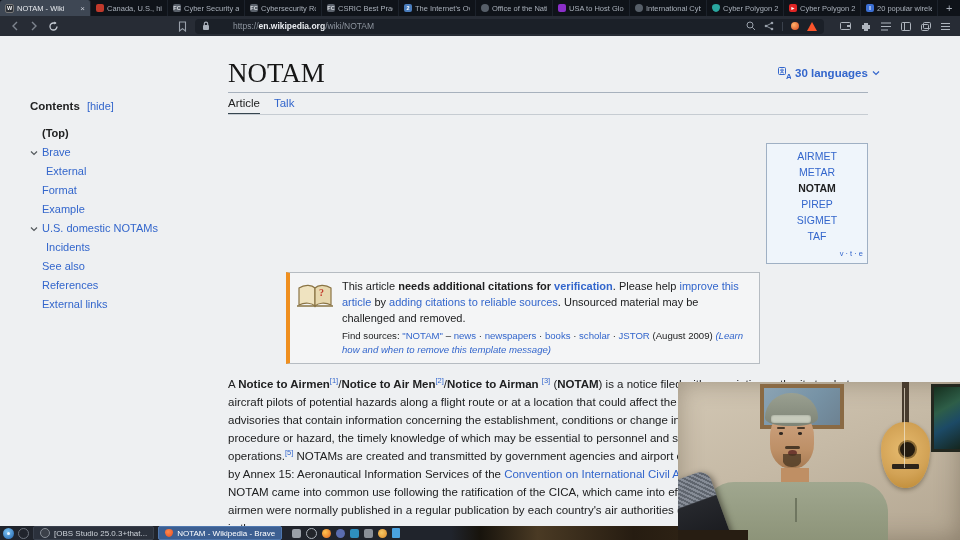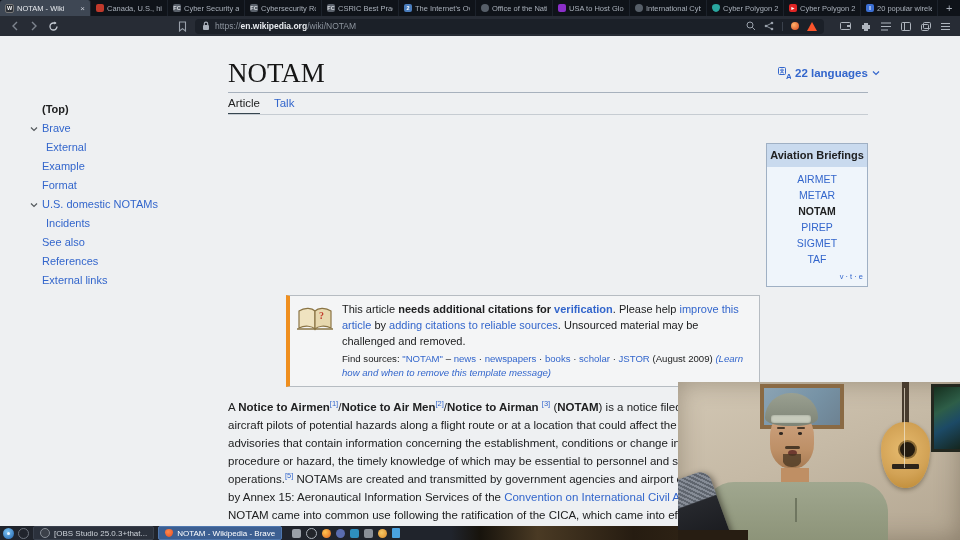--- a/index.html
+++ b/index.html
@@ -26,21 +26,21 @@
   .fav-shield{background:#2aa7a0;border-radius:50% 50% 50% 50%/40% 40% 60% 60%;}
   .fav-yt{background:#e02525;}
   .fav-bluei{background:#3b6fd4;}
   .newtab{color:#aab1bb;font-size:11px;display:flex;align-items:center;padding:0 8px;}
 
   .toolbar{position:absolute;left:0;top:16px;width:960px;height:20px;background:#272c35;
            display:flex;align-items:center;z-index:20;}
   .navicons{display:flex;align-items:center;gap:9px;padding:0 10px;color:#9aa1ab;}
   .navicons svg{display:block;}
   .urlbar{position:absolute;left:195px;top:2.5px;width:615px;height:15px;background:#1b2028;
-          border-radius:4px;display:flex;align-items:center;padding:0 7px;gap:5px;}
+          border-radius:4px;display:flex;align-items:center;padding:0 7px;gap:23px;}
   .urltext{font-size:8.5px;color:#8d949e;white-space:nowrap;}
   .urltext b{color:#e8ebef;font-weight:bold;}
   .urlactions{margin-left:auto;display:flex;align-items:center;gap:8px;color:#9aa1ab;}
   .sep{width:1px;height:9px;background:#3a414c;}
   .extbadge{width:8px;height:8px;border-radius:50%;background:radial-gradient(circle at 35% 35%,#ffb36b,#d8451f);}
   .bshield{width:0;height:0;border-left:5px solid transparent;border-right:5px solid transparent;border-bottom:9px solid #fb542b;}
   .tb-right{margin-left:auto;display:flex;align-items:center;gap:10px;padding-right:10px;color:#aeb4bd;}
   .hamb{width:9px;display:flex;flex-direction:column;gap:2px;}
   .hamb i{height:1px;background:#aeb4bd;display:block;}
 
@@ -278,42 +278,44 @@
           <i></i>
           <i></i>
           <i></i>
         </span>
     </div>
   </div>
 
   <div class="page">
 
     <div class="toc">
+      <div class="hdr"><b>Contents</b>
+        <span class="lnk" style="margin-left:4px;">[hide]</span></div>
       <div class="tocitem top">
           <span class="nochev"></span>
           <span>(Top)</span>
         </div>
       <div class="tocitem">
           <span class="chev">
             <svg width="8" height="8" viewBox="0 0 8 8">
               <path d="M1 2.5l3 3 3-3" stroke="#54595d" fill="none" stroke-width="1.2"></path>
             </svg>
           </span>
           <span>Brave</span>
         </div>
       <div class="tocitem ind">
           <span>External</span>
         </div>
       <div class="tocitem">
           <span class="nochev"></span>
+          <span>Format</span>
+        </div>
+      <div class="tocitem">
+          <span class="nochev"></span>
           <span>Example</span>
-        </div>
-      <div class="tocitem">
-          <span class="nochev"></span>
-          <span>Format</span>
         </div>
       <div class="tocitem">
           <span class="chev">
             <svg width="8" height="8" viewBox="0 0 8 8">
               <path d="M1 2.5l3 3 3-3" stroke="#54595d" fill="none" stroke-width="1.2"></path>
             </svg>
           </span>
           <span>U.S. domestic NOTAMs</span>
         </div>
       <div class="tocitem ind">
@@ -333,36 +335,35 @@
         </div>
     </div>
 
     <div class="wtitle">NOTAM</div>
     <div class="langsel">
       <svg width="13" height="12" viewBox="0 0 13 12">
           <rect x="0.5" y="0.5" width="7" height="7" rx="1" stroke="#3366cc" fill="none"></rect>
           <path d="M2 3h4M4 1.5v1.5M3 3c0 2 2 3 3 3M5 3c0 2-2 3-3 3" stroke="#3366cc" stroke-width=".8" fill="none"></path>
           <text x="8" y="11.5" font-size="8" fill="#3366cc" font-family="Liberation Sans, sans-serif" font-weight="bold">A</text>
         </svg>
-      <span>22 languages</span>
+      <span>30 languages</span>
       <svg width="8" height="8" viewBox="0 0 8 8">
           <path d="M1 2.5l3 3 3-3" stroke="#3366cc" fill="none" stroke-width="1.2"></path>
         </svg>
     </div>
     <div class="hr1"></div>
 
     <div class="pagetabs">
       <span class="ptab-b">Article</span>
       <span class="ptab-l">Talk</span>
     </div>
     <div class="hr2"></div>
 
     <div class="flow">
       <div class="avbox">
-        <div class="avhdr">Aviation Briefings</div>
         <div class="avlinks">
           <span class="avlink">AIRMET</span>
           <span class="avlink">METAR</span>
           <span class="avcur">NOTAM</span>
           <span class="avlink">PIREP</span>
           <span class="avlink">SIGMET</span>
           <span class="avlink">TAF</span>
         </div>
         <div class="vte">v · t · e</div>
       </div>

